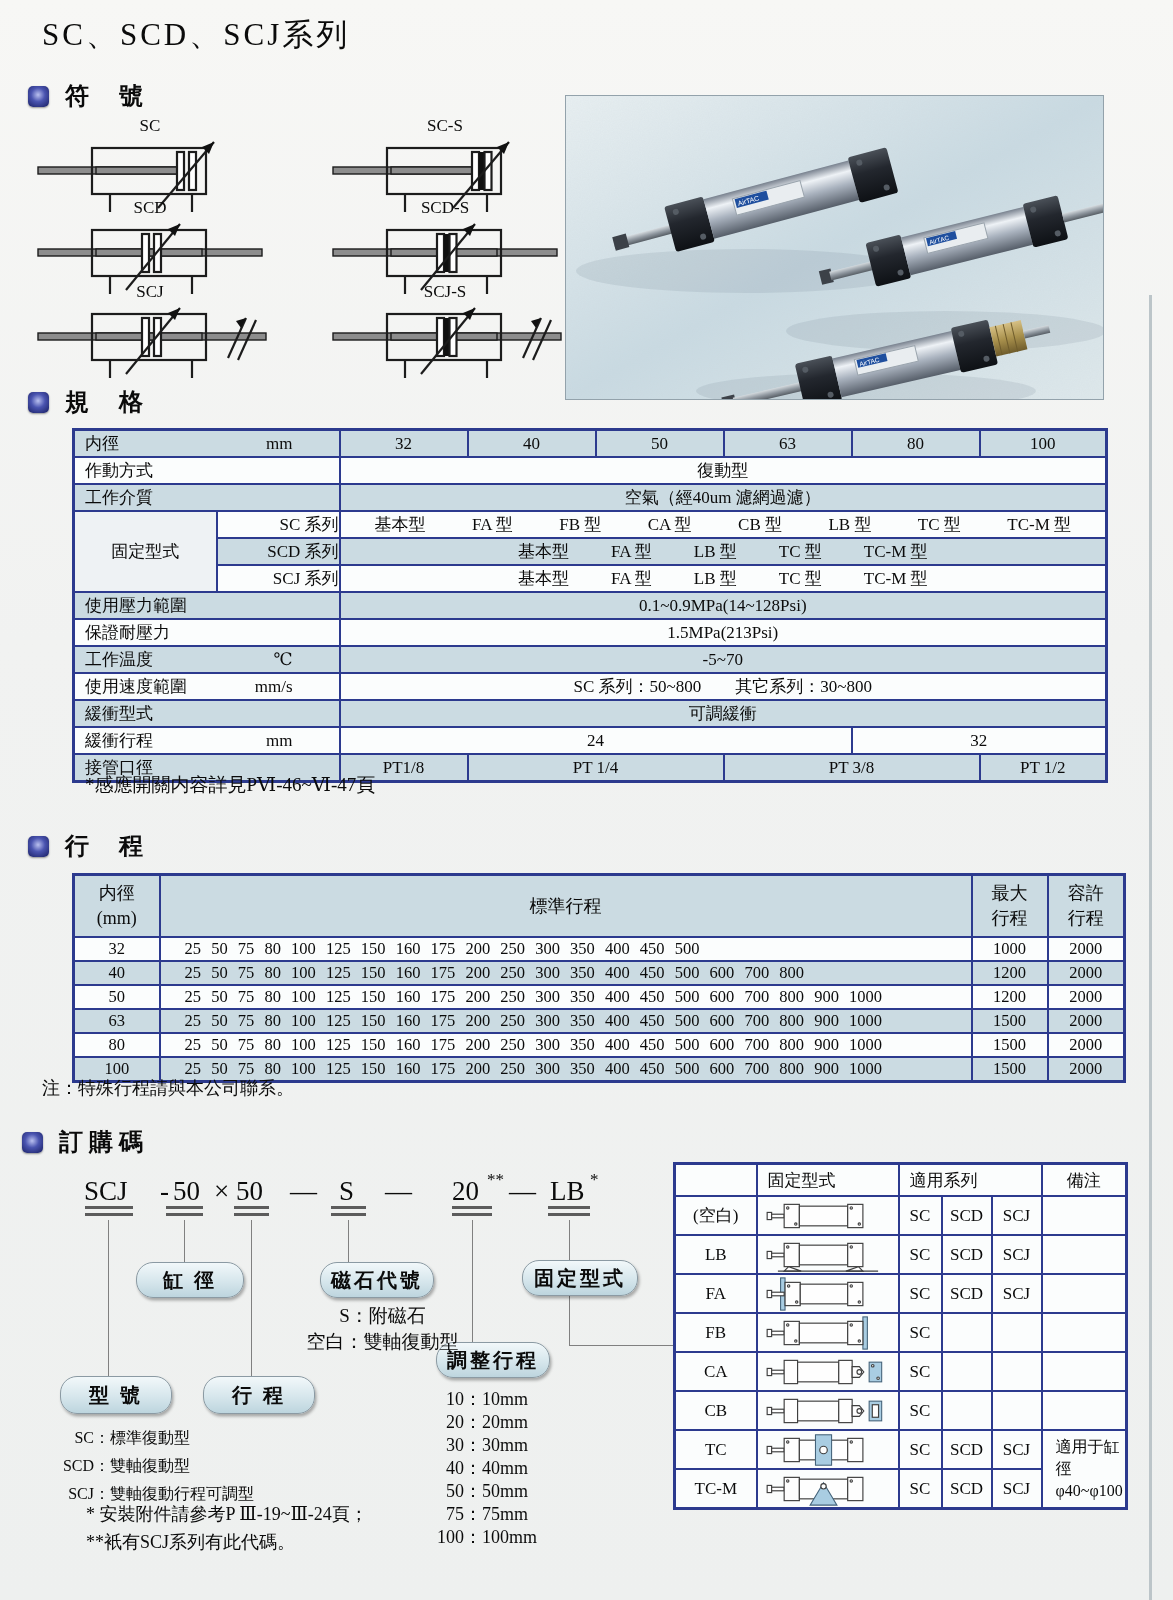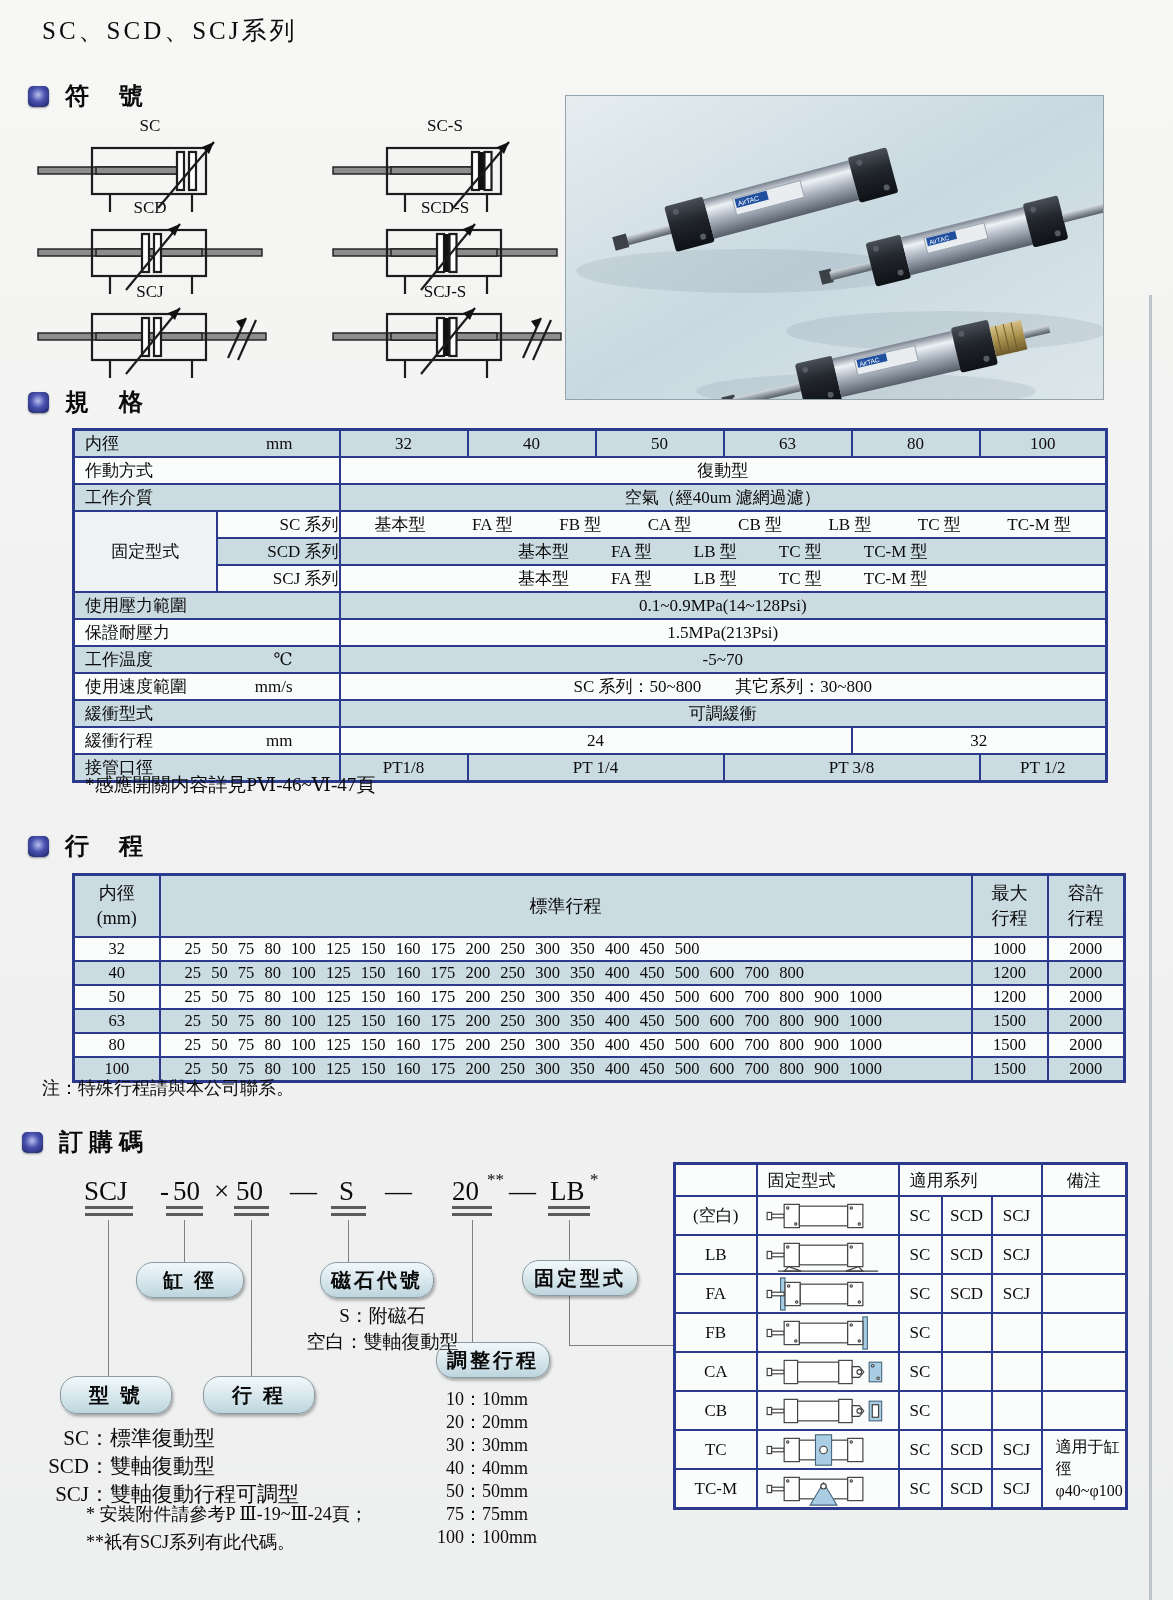--- a/index.html
+++ b/index.html
@@ -1,18 +1,18 @@
 <!DOCTYPE html>
 <html><head>
 <meta charset="utf-8">
 <style>
   html,body{margin:0;padding:0;}
   .page{position:relative;width:1173px;height:1600px;background:linear-gradient(180deg,#f7f7f5 0%,#f1f2f1 40%,#eef0ef 100%);
         font-family:"Liberation Serif","DejaVu Serif",serif;color:#0b0b0b;overflow:hidden;}
-  .pagetitle{position:absolute;left:42px;top:14px;font-size:25px;letter-spacing:3px;}
+  .pagetitle{position:absolute;left:42px;top:14px;font-size:31px;letter-spacing:3px;}
   .sechead{position:absolute;display:flex;align-items:center;gap:16px;}
   .bullet{width:21px;height:21px;border-radius:5px;flex:0 0 auto;
           background:radial-gradient(circle at 48% 42%, #b9c0ef 0%, #4a54b0 42%, #171d60 100%);
           box-shadow:0 1px 2px rgba(0,0,0,.4);}
   .sechead .t{font-size:24px;font-weight:bold;letter-spacing:12px;white-space:nowrap;}
   .sechead .t.tight{letter-spacing:6px;}
 
   
   .sym{position:absolute;width:240px;text-align:center;}
   .symlab{font-size:17px;height:24px;line-height:24px;}
@@ -53,21 +53,21 @@
   .csup{position:absolute;top:1170px;font-size:17px;}
   .dul{position:absolute;top:1206px;height:4px;border-top:3px solid #5c5c5c;border-bottom:3px solid #5c5c5c;}
   .vl{position:absolute;width:1px;background:#808080;}
   .hl{position:absolute;height:1px;background:#808080;}
   .pill{position:absolute;border-radius:17px;border:1px solid #8b9aa3;
         background:linear-gradient(180deg,#f2f8fa 0%,#d6e6ec 55%,#bdd5de 100%);
         box-shadow:1.5px 2.5px 3px rgba(0,0,0,.3);
         display:flex;align-items:center;justify-content:center;
         font-weight:bold;font-size:20px;letter-spacing:3px;white-space:nowrap;}
   .maglines{position:absolute;left:300px;top:1303px;width:165px;text-align:center;font-size:19px;line-height:26px;}
-  .modellist{position:absolute;left:44px;top:1424px;font-size:21px;line-height:28px;}
+  .modellist{position:absolute;left:44px;top:1424px;font-size:16px;line-height:28px;}
   .modellist .row{display:flex;}
   .modellist .c{width:66px;text-align:right;}
   .adjlist{position:absolute;left:436px;top:1388px;font-size:18px;line-height:23px;}
   .adjlist .row{display:flex;}
   .adjlist .c{width:46px;text-align:right;}
   .ofoot{position:absolute;font-size:18px;white-space:nowrap;}
   .note{position:absolute;font-size:18px;}
 
   
   .mnt{position:absolute;left:673px;top:1162px;width:452px;border:3px solid #2c3a8e;background:#fbfdfd;}

